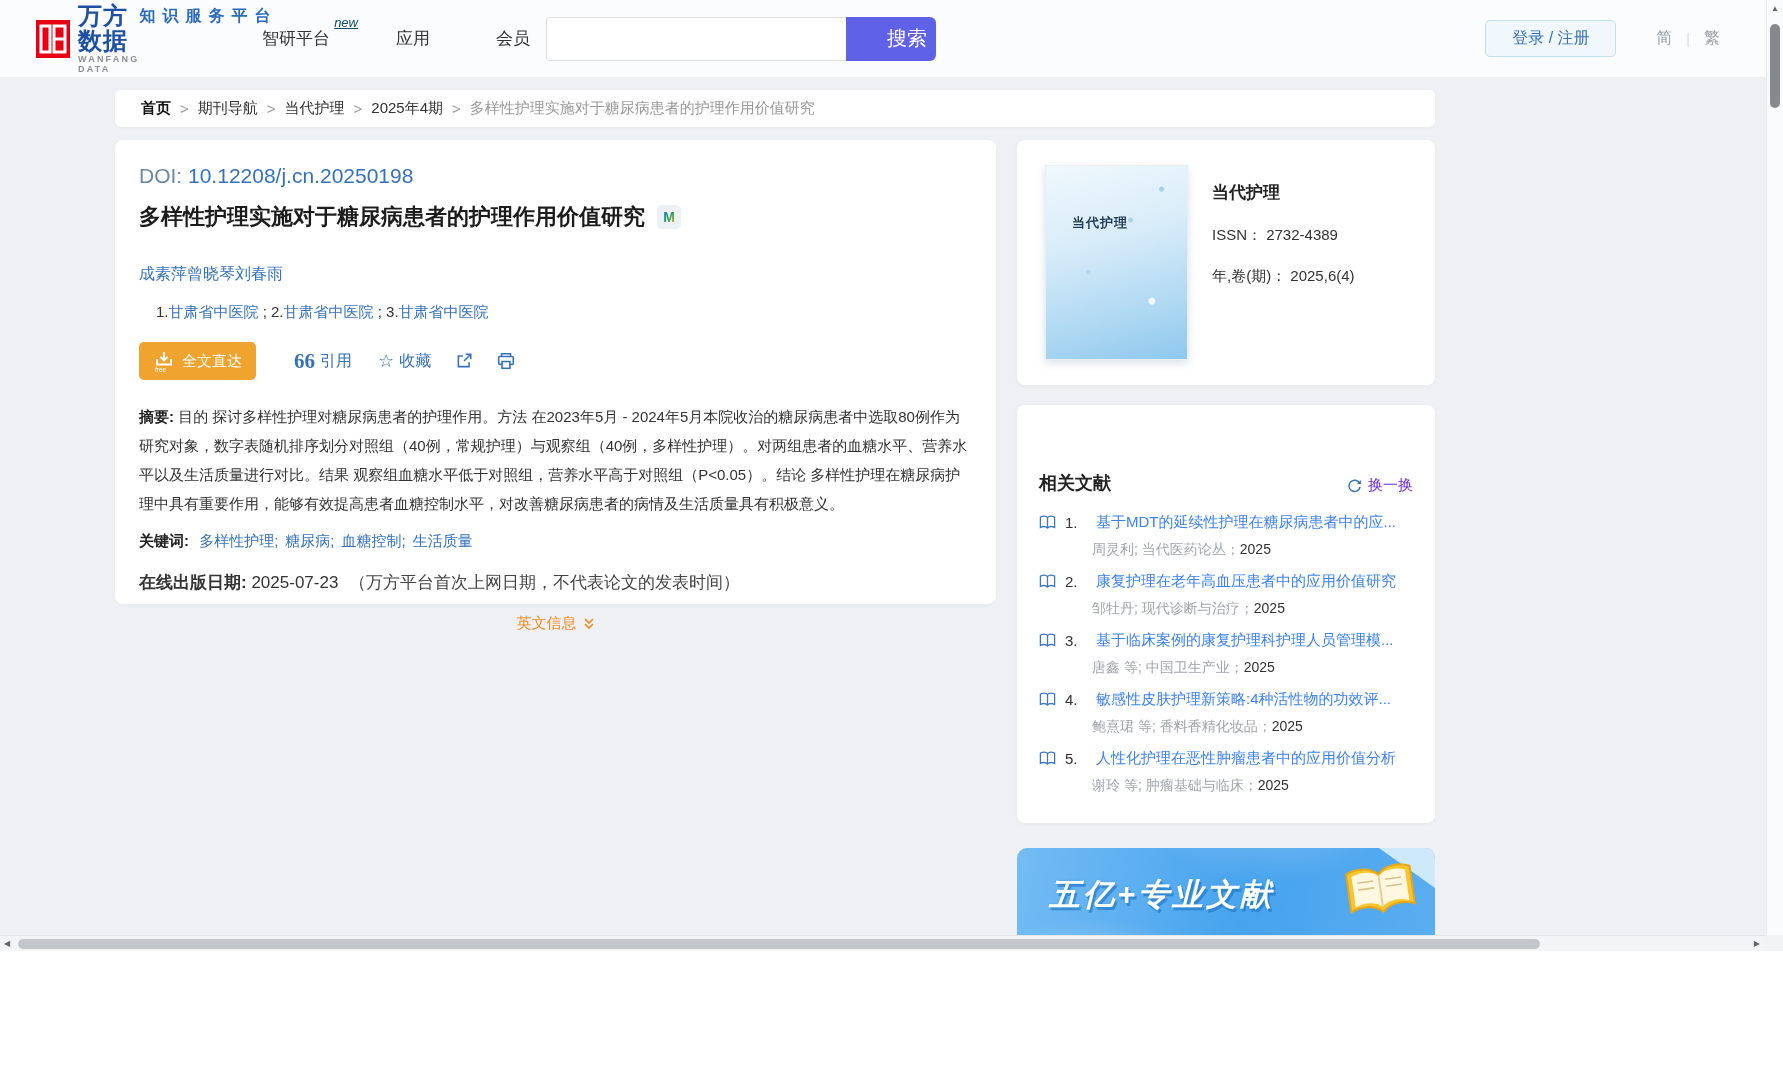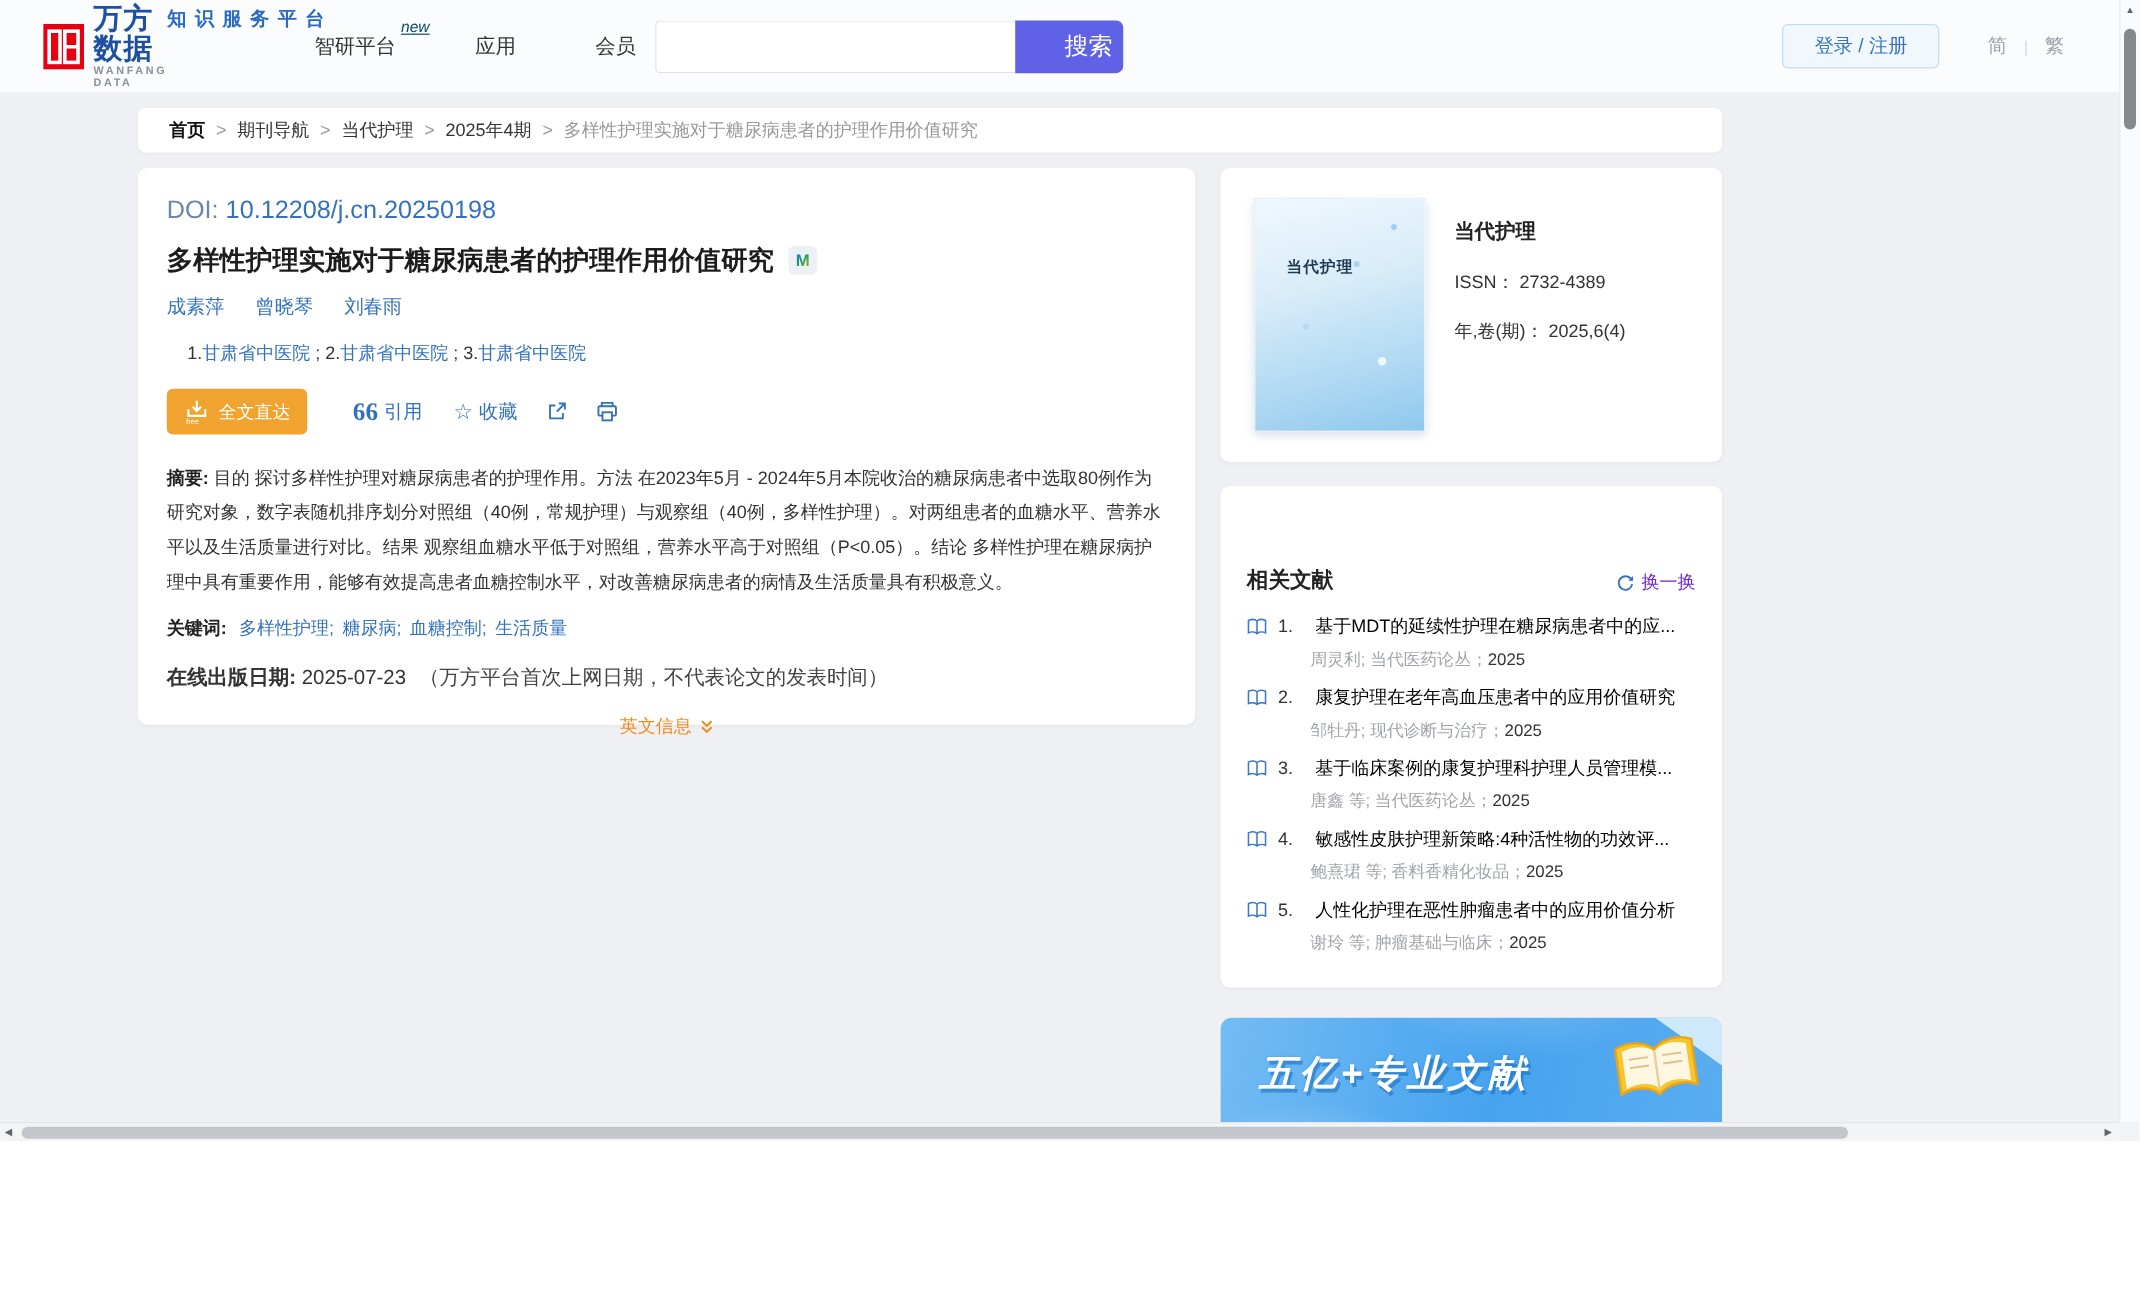--- a/index.html
+++ b/index.html
@@ -42,21 +42,21 @@
   
   .card { background:#fff; border-radius:8px; box-shadow:0 1px 4px rgba(0,0,0,.04); }
   .main-card { position:absolute; left:115px; top:140px; width:881px; height:464px; padding:24px; }
   .doi-line { font-size:21px; }
   .doi-label { color:#6b88a8; }
   .doi-link { color:#3572bd; cursor:pointer; }
   .title-line { margin-top:14px; display:flex; align-items:center; gap:12px; }
   .art-title { font-size:22px; font-weight:bold; color:#1c1c1c; }
   .m-badge { width:24px; height:24px; border-radius:5px; background:#edf0f4; display:flex; align-items:center;
              justify-content:center; cursor:pointer; }
-  .authors { margin-top:14px; display:flex; gap:26px; font-size:16px; }
+  .authors { margin-top:32px; display:flex; font-size:16px; }
   .author { color:#3572bd; cursor:pointer; }
   .affils { margin-top:18px; font-size:15px; color:#333;margin-left:17px; }
   .affil-name { color:#3572bd; cursor:pointer; }
   .actions { margin-top:20px; display:flex; align-items:center; }
   .fulltext-btn { display:flex; align-items:center; gap:7px; height:38px; padding:0 14px; background:#f0a32f;
                   border:none; border-radius:5px; color:#fff; font-size:15px; cursor:pointer; }
   .act-link { display:flex; align-items:center; gap:5px; color:#3572bd; font-size:16px; cursor:pointer; }
   .cite-glyph { font-family:"Liberation Serif","DejaVu Serif",serif; font-weight:bold; font-size:21px; line-height:14px; }
   .star-glyph { font-size:18px; }
   .act-cite { margin-left:38px; } .act-fav { margin-left:26px; }
@@ -89,21 +89,21 @@
   .j-row { margin-top:22px; font-size:15px; color:#333; }
 
   
   .related-card { position:absolute; left:1017px; top:405px; width:418px; height:418px; padding:24px 22px 16px 22px; }
   .rel-head { display:flex; align-items:flex-end; justify-content:space-between;margin-top:42px; }
   .rel-title { font-size:18px; font-weight:bold; color:#222; }
   .rel-refresh { display:flex; align-items:center; gap:6px; color:#6d28d9; font-size:15px; cursor:pointer; }
   .rel-list { margin-top:18px; display:flex; flex-direction:column; gap:13px; }
   .rel-item .r1 { display:flex; align-items:center; gap:9px; }
   .rel-num { font-size:15px; color:#333; width:22px; flex:none; }
-  .rel-t { font-size:15px; color:#000000; white-space:nowrap; overflow:hidden; text-overflow:ellipsis; cursor:pointer; }
+  .rel-t { font-size:15px; color:#3b82f6; white-space:nowrap; overflow:hidden; text-overflow:ellipsis; cursor:pointer; }
   .rel-item .r2 { margin:9px 0 0 53px; font-size:14px; color:#a0a4ab; }
   .rel-year { color:#333; }
 
   
   .banner { position:absolute; left:1017px; top:848px; width:418px; height:103px; border-radius:10px; overflow:hidden;
             background:
               radial-gradient(140px 70px at 18% 115%, rgba(255,255,255,.25), transparent 70%),
               radial-gradient(160px 80px at 60% -20%, rgba(255,255,255,.22), transparent 70%),
               linear-gradient(102deg,#74bcf4 0%,#46a3ee 55%,#5badf0 100%);
             cursor:pointer; }
@@ -335,21 +335,21 @@
 
         <div class="rel-item">
           <div class="r1">
             <svg width="17" height="15" viewBox="0 0 16 14">
               <path d="M8 2.3 C6.5 .9 3.5 .9 1.3 1.9 V11.6 C3.5 10.6 6.5 10.7 8 12.2 C9.5 10.7 12.5 10.6 14.7 11.6 V1.9 C12.5 .9 9.5 .9 8 2.3 Z M8 2.3 V12.2" fill="none" stroke="#3c77c2" stroke-width="1.2"></path>
             </svg>
             <span class="rel-num">3.</span>
             <a class="rel-t">基于临床案例的康复护理科护理人员管理模...</a>
           </div>
           <div class="r2">
-            <span>唐鑫 等; 当代医药论丛</span><span>；</span><span class="rel-year">2025</span>
+            <span>唐鑫 等; 中国卫生产业</span><span>；</span><span class="rel-year">2025</span>
           </div>
         </div>
 
         <div class="rel-item">
           <div class="r1">
             <svg width="17" height="15" viewBox="0 0 16 14">
               <path d="M8 2.3 C6.5 .9 3.5 .9 1.3 1.9 V11.6 C3.5 10.6 6.5 10.7 8 12.2 C9.5 10.7 12.5 10.6 14.7 11.6 V1.9 C12.5 .9 9.5 .9 8 2.3 Z M8 2.3 V12.2" fill="none" stroke="#3c77c2" stroke-width="1.2"></path>
             </svg>
             <span class="rel-num">4.</span>
             <a class="rel-t">敏感性皮肤护理新策略:4种活性物的功效评...</a>

